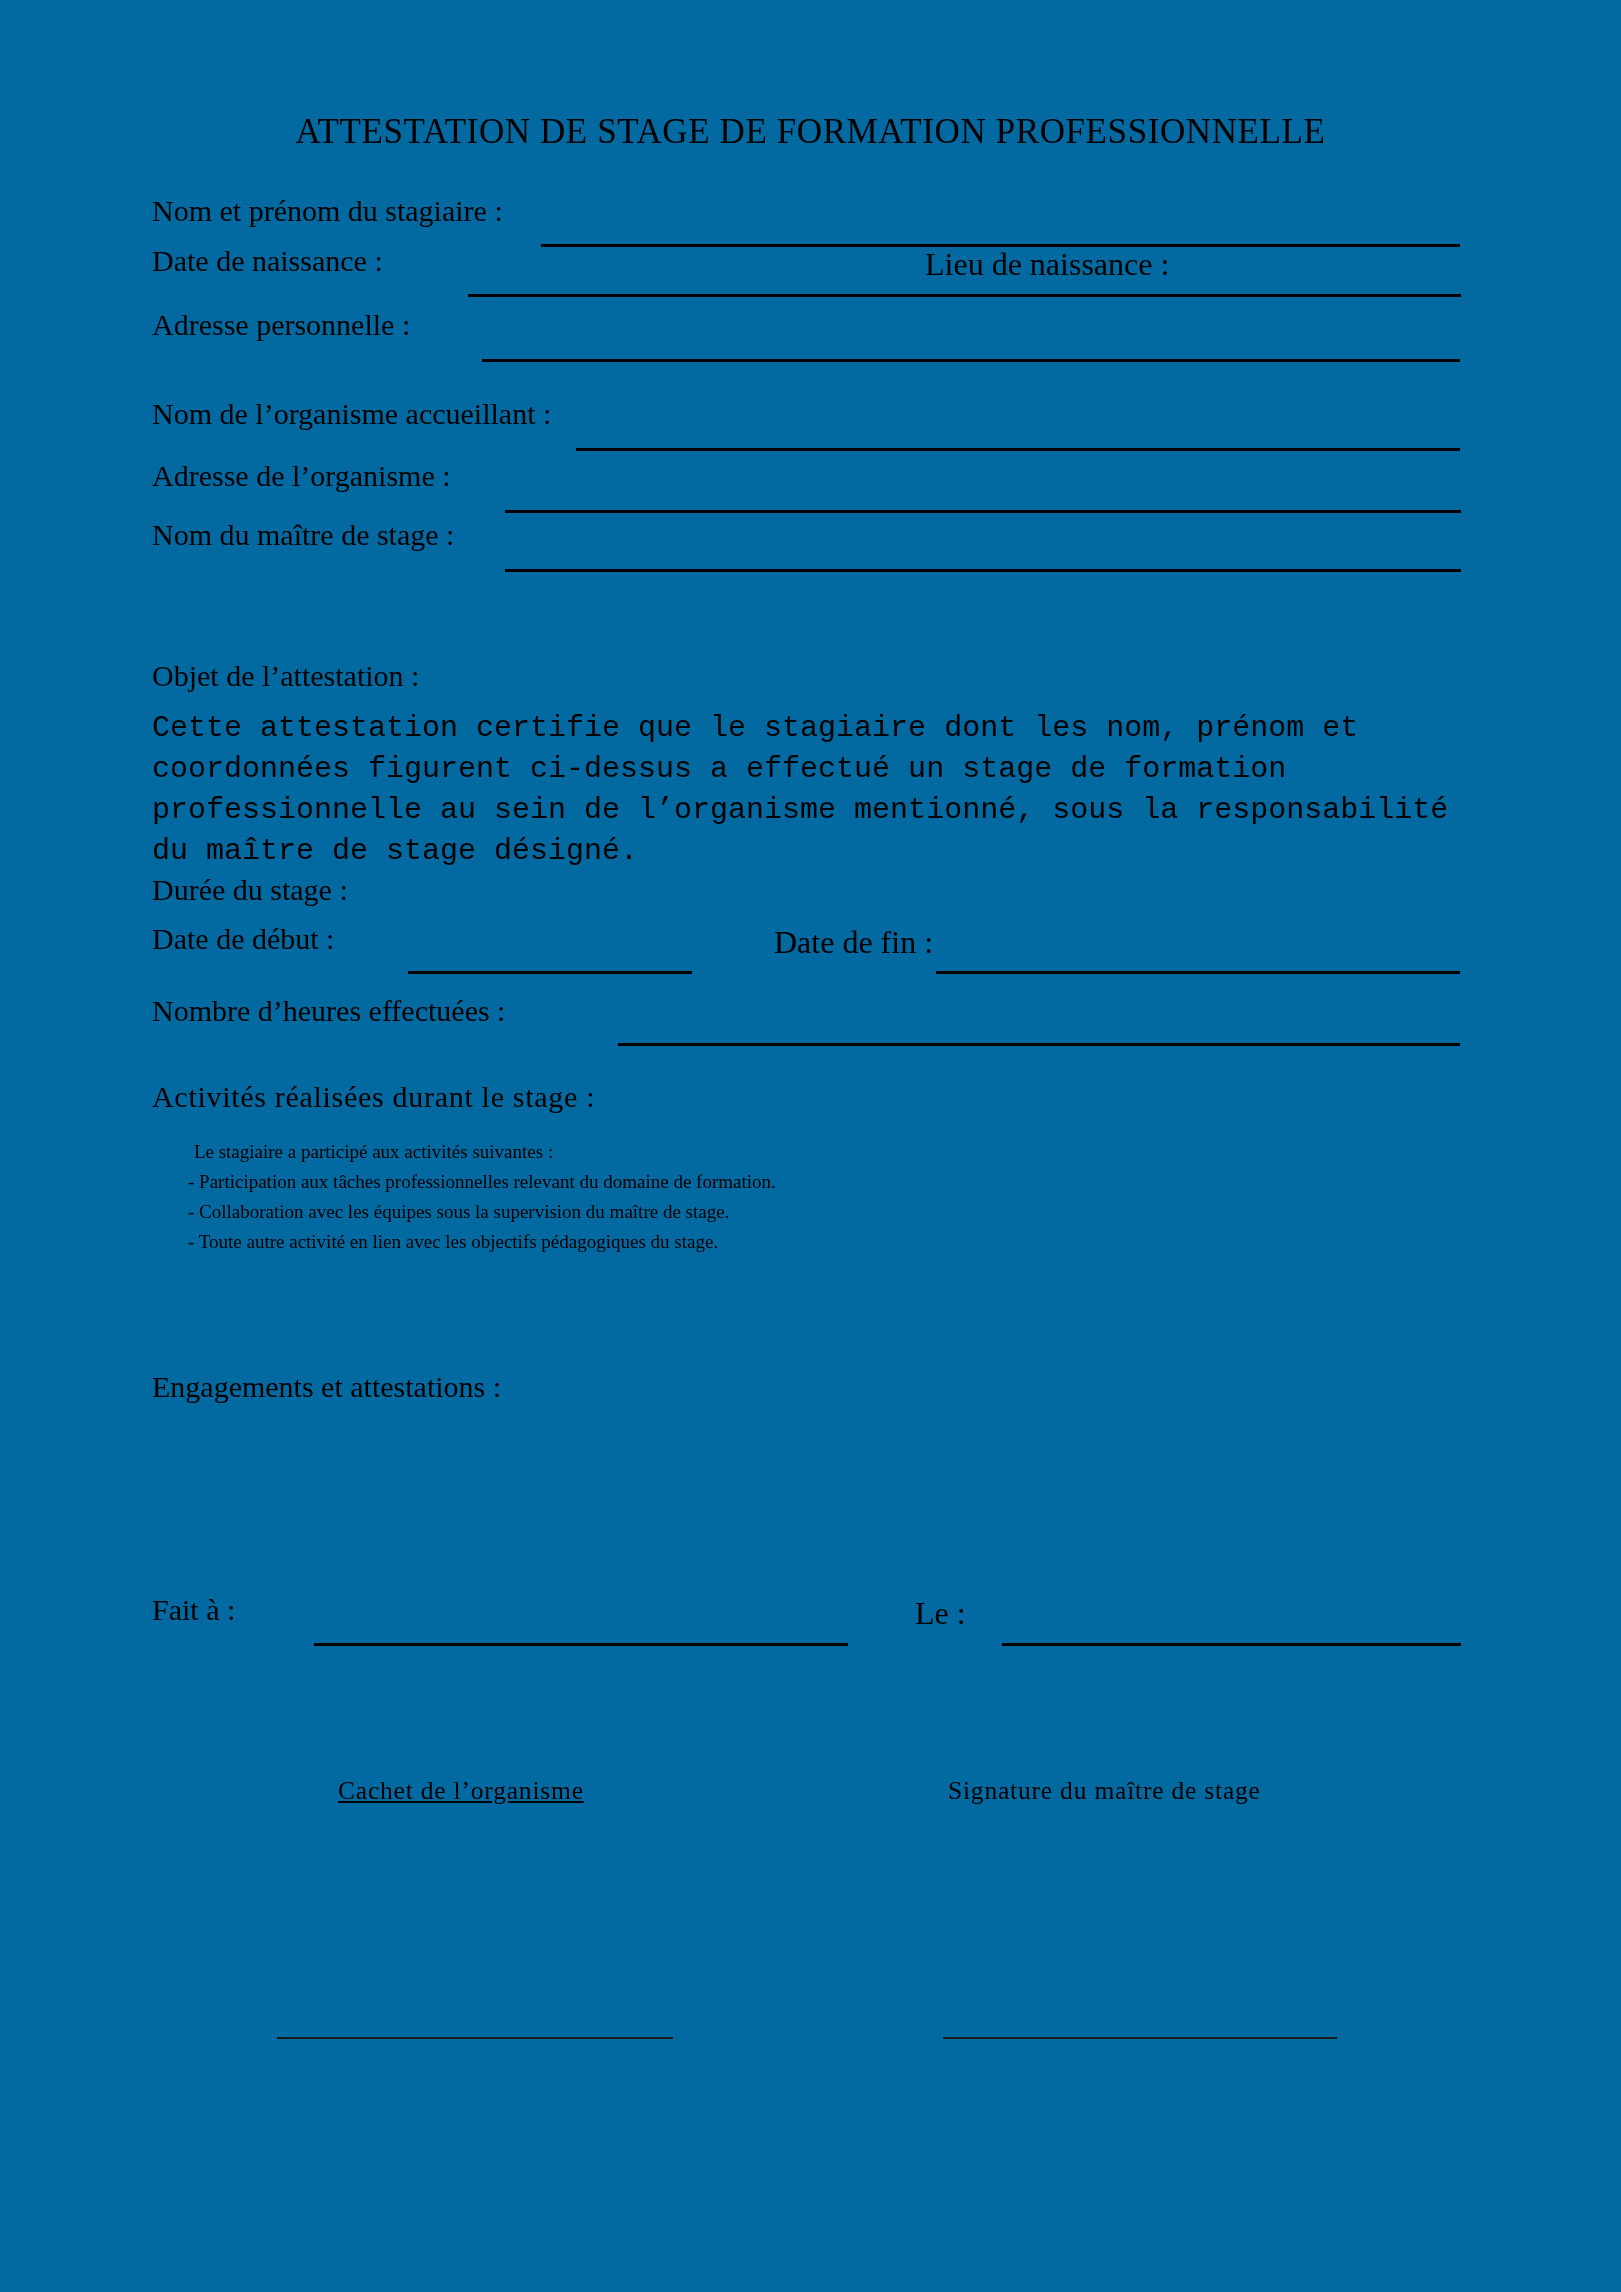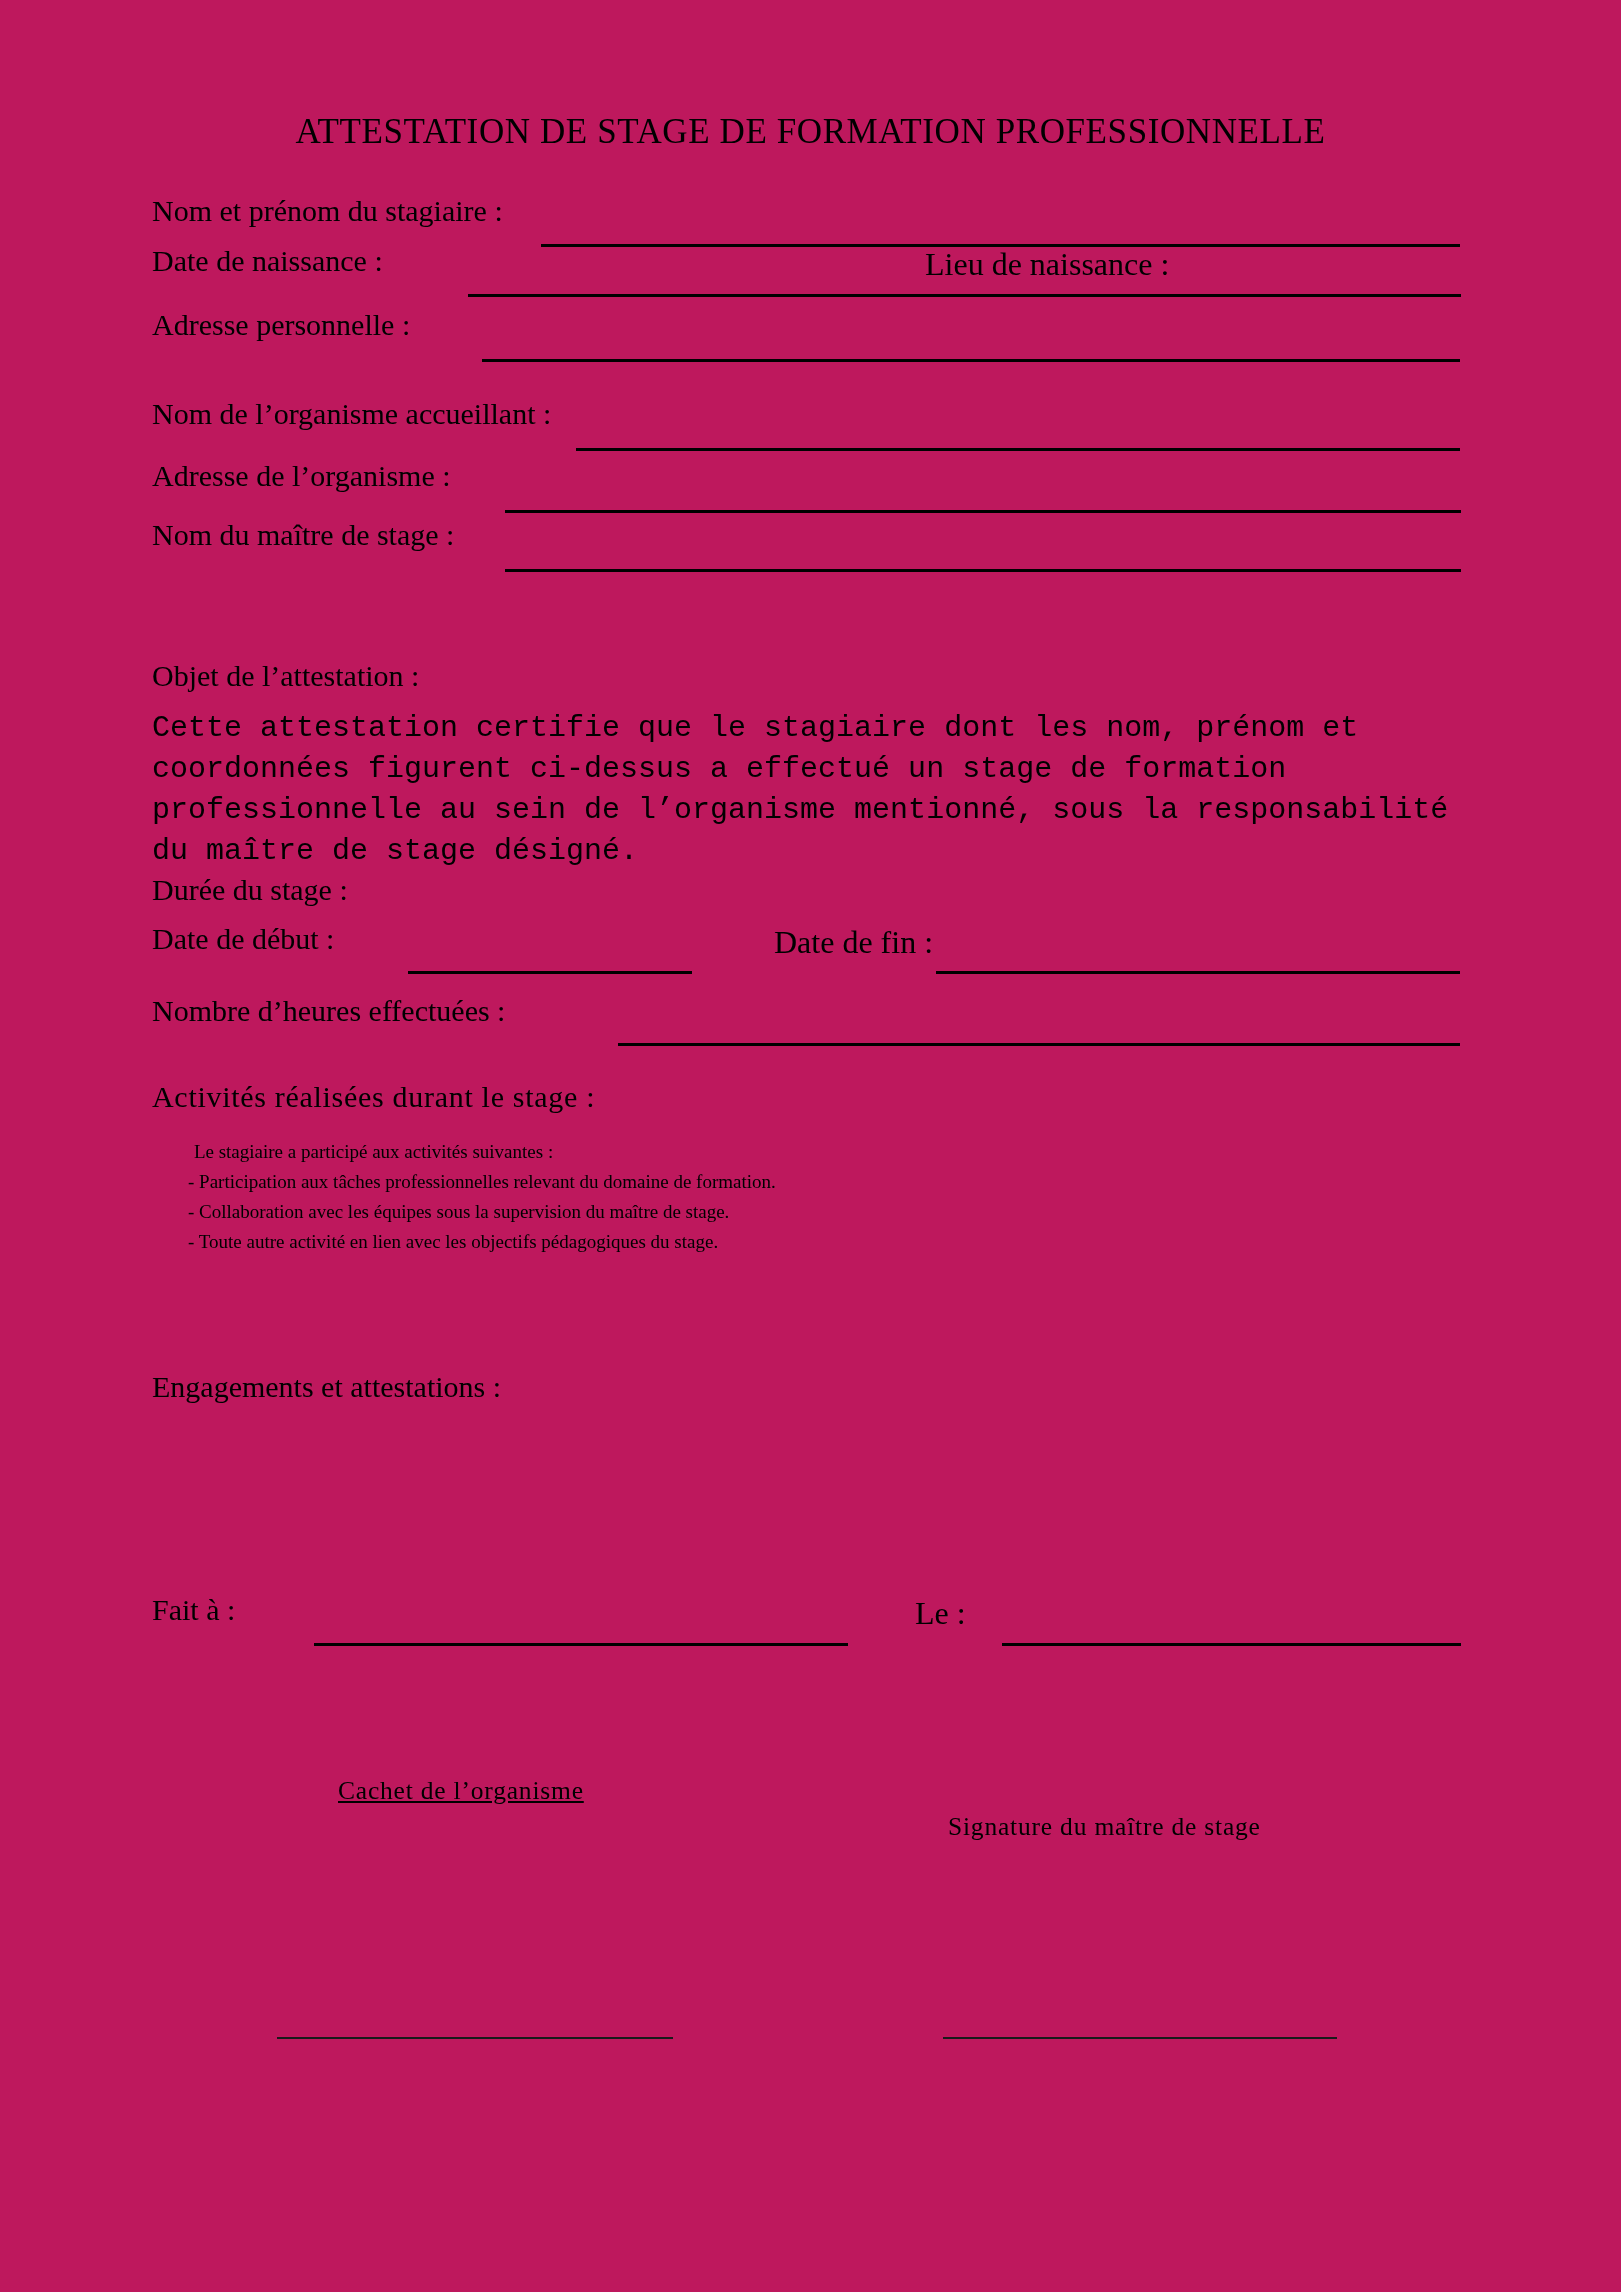--- a/index.html
+++ b/index.html
@@ -5,21 +5,21 @@
 <style>
   html, body {
     margin: 0;
     padding: 0;
     background: #ffffff;
   }
   .page {
     position: relative;
     width: 1621px;
     height: 2293px;
-    background: #be185d;
+    background: #0369a1;
     font-family: "Liberation Serif", "DejaVu Serif", serif;
     color: #000000;
     overflow: hidden;
   }
 
   
   .doc-title {
     position: absolute;
     left: 0;
     top: 112px;
@@ -139,19 +139,19 @@
 
   <div class="row" style="top:1372px;">Engagements et attestations :</div>
 
   <div class="row" style="top:1595px;">Fait à :</div>
   <div class="rule" style="left:314px; top:1643px; width:534px;"></div>
 
   <div class="sub-label" style="left:915px; top:1595px;">Le :</div>
   <div class="rule" style="left:1002px; top:1643px; width:459px;"></div>
 
   <div class="caption" style="left:338px; top:1776px;text-decoration:underline;">Cachet de l’organisme</div>
-  <div class="caption" style="left:948px; top:1776px;margin-top:36px;">Signature du maître de stage</div>
+  <div class="caption" style="left:948px; top:1776px;">Signature du maître de stage</div>
 
   <div class="rule-thin" style="left:277px; top:2037px; width:396px;"></div>
   <div class="rule-thin" style="left:943px; top:2037px; width:394px;"></div>
 
 </div>
 
 
 </body></html>

